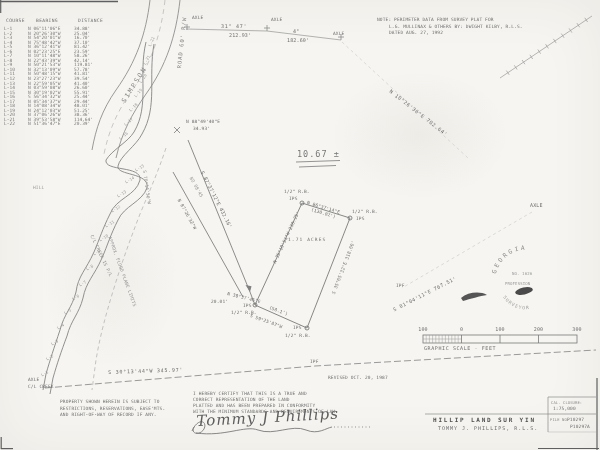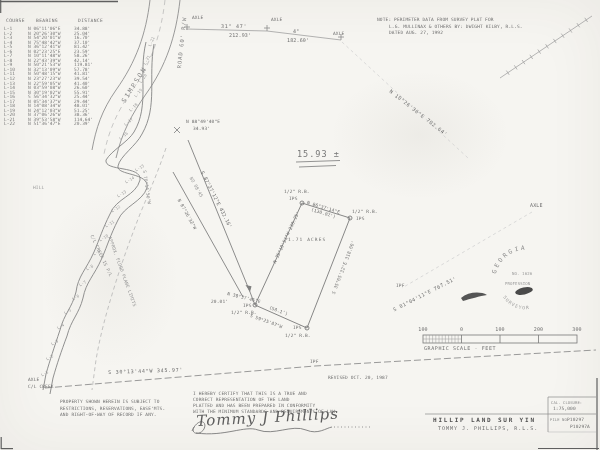--- a/index.html
+++ b/index.html
@@ -226,21 +226,21 @@
   <div class="lbl" style="left:221px;top:23px;font-size:5px;letter-spacing:.15em;">31° 47'</div>
   <div class="lbl" style="left:229px;top:32px;font-size:5px;">212.93'</div>
   <div class="lbl" style="left:293px;top:28px;font-size:5px;">4°</div>
   <div class="lbl" style="left:287px;top:37px;font-size:5px;">182.60'</div>
 
   <div class="lbl" style="left:392px;top:88px;font-size:5px;letter-spacing:.12em;transform:rotate(38deg);">N 10°26'36"E  702.64'</div>
   <div class="lbl" style="left:392px;top:307px;font-size:5px;letter-spacing:.1em;transform:rotate(-27deg);">S 01°04'11"E  767.51'</div>
   <div class="lbl" style="left:396px;top:283px;font-size:4.5px;">IPF</div>
   <div class="lbl" style="left:530px;top:202px;font-size:5px;">AXLE</div>
 
-  <div class="lbl" style="left:297px;top:149px;font-size:8.5px;letter-spacing:1px;color:#777;">15.93 ±</div>
+  <div class="lbl" style="left:297px;top:149px;font-size:8.5px;letter-spacing:1px;color:#777;">10.67 ±</div>
 
   <div class="lbl" style="left:186px;top:119px;font-size:4.5px;">N 88°49'40"E</div>
   <div class="lbl" style="left:193px;top:126px;font-size:4.5px;">34.93'</div>
 
   <div class="lbl" style="left:205px;top:170px;font-size:5px;transform:rotate(63deg);">S 87°37'12"E  432.16'</div>
   <div class="lbl" style="left:193px;top:176px;font-size:4.5px;transform:rotate(61deg);color:#969696;">NO 08'45</div>
   <div class="lbl" style="left:181px;top:198px;font-size:4.5px;transform:rotate(61deg);">N 87°26'32"W</div>
   <div class="lbl" style="left:228px;top:291px;font-size:4.5px;transform:rotate(14deg);">N 30°37'46"E</div>
   <div class="lbl" style="left:211px;top:299px;font-size:4.5px;">20.01'</div>
 

